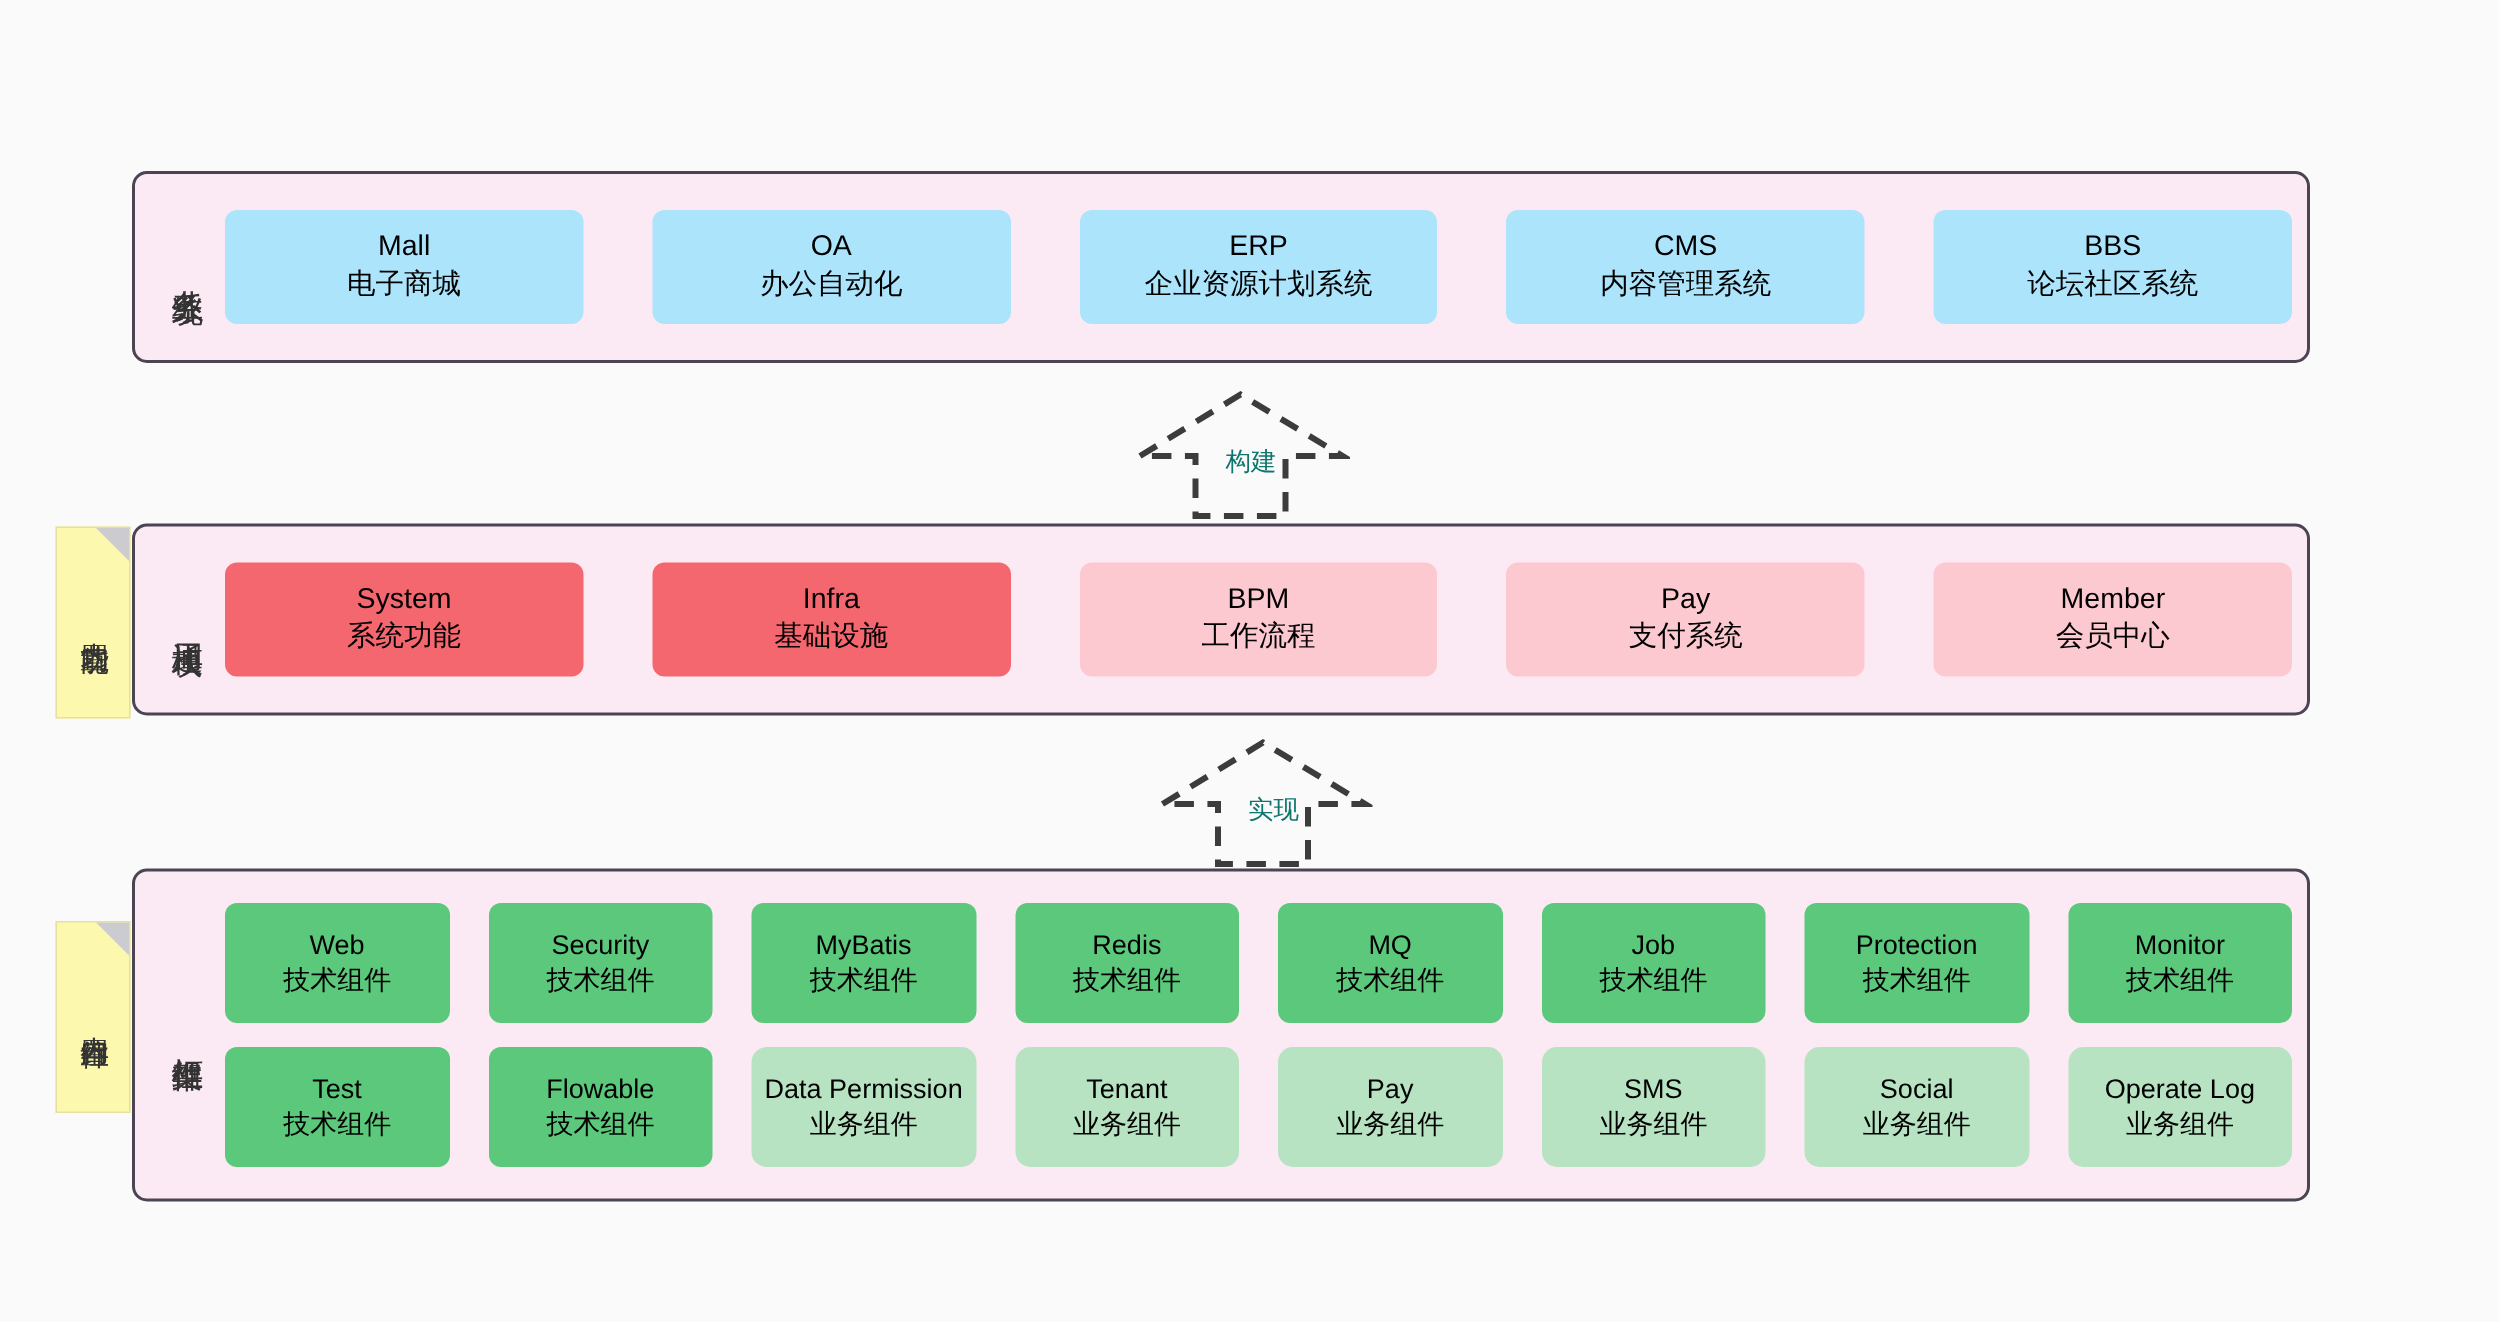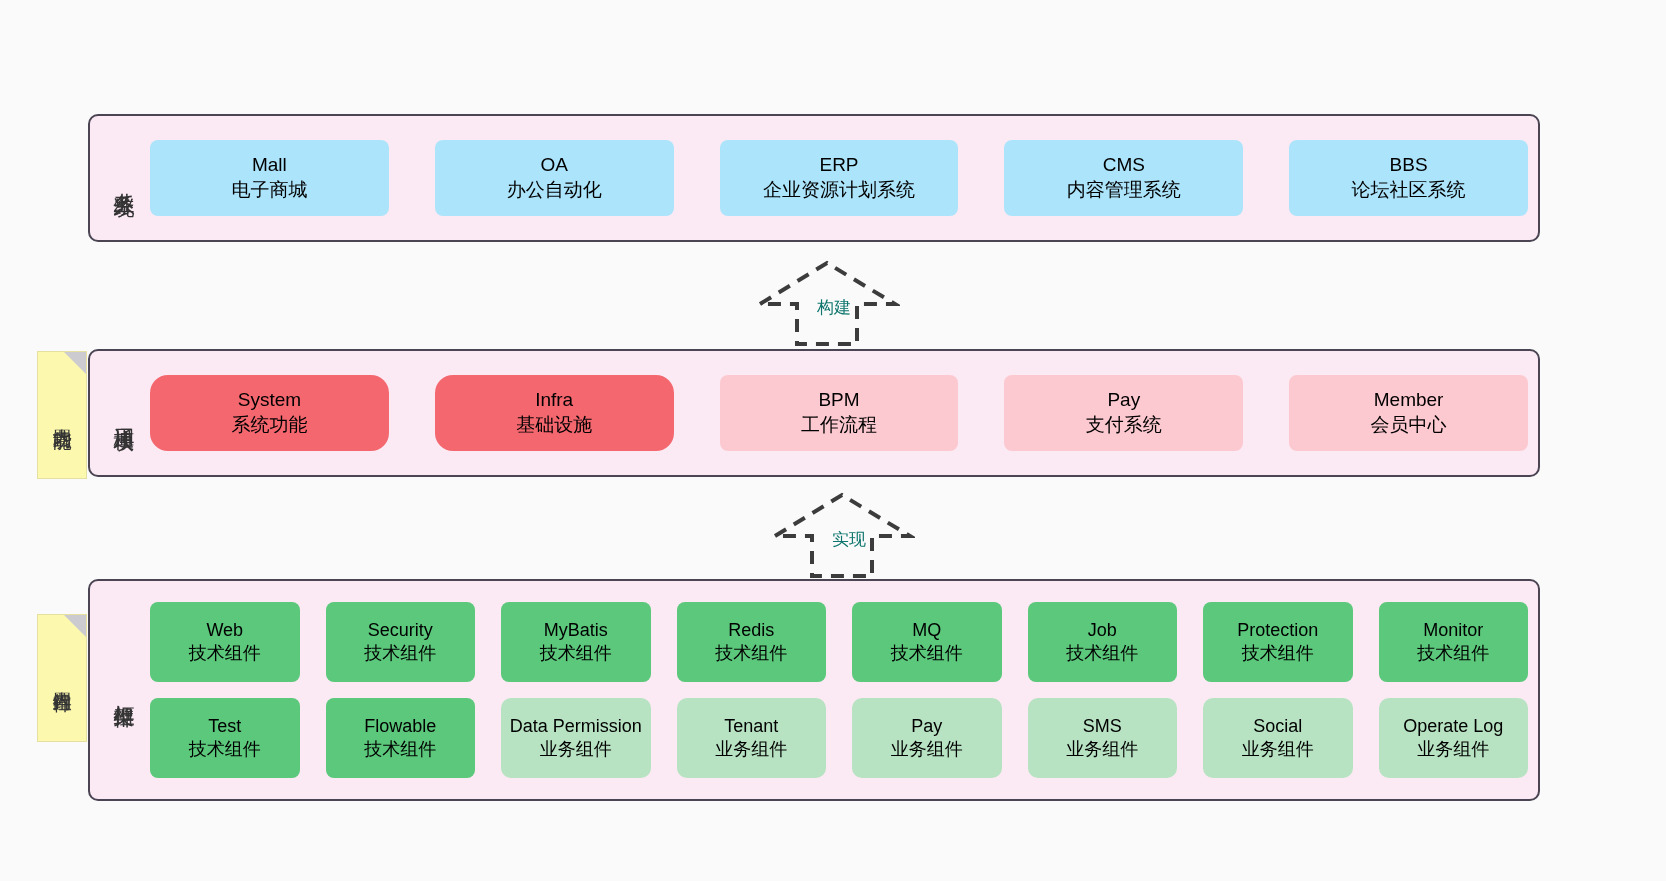--- a/index.html
+++ b/index.html
@@ -72,21 +72,21 @@
     font-size: 19px;
     line-height: 1.30;
     color: #000000;
     padding: 4px 6px;
     min-width: 0;
   }
   .card .t1 { white-space: normal; }
   .card .t2 { white-space: normal; }
 
   .c-blue       { background: #ace4fb; }
-  .c-red        { background: #f4676f; border-radius: 18px; }
+  .c-red        { background: #f4676f; }
   .c-pink       { background: #fdc9d0; }
   .c-green      { background: #5bc87b; }
   .c-lightgreen { background: #b7e3c2; border-radius: 10px; }
 
   
   #layer-business { left: 88px; top: 114px; width: 1452px; height: 128px; }
   #layer-business .row { gap: 46px; }
   #layer-business .card { height: 76px; }
 
   

